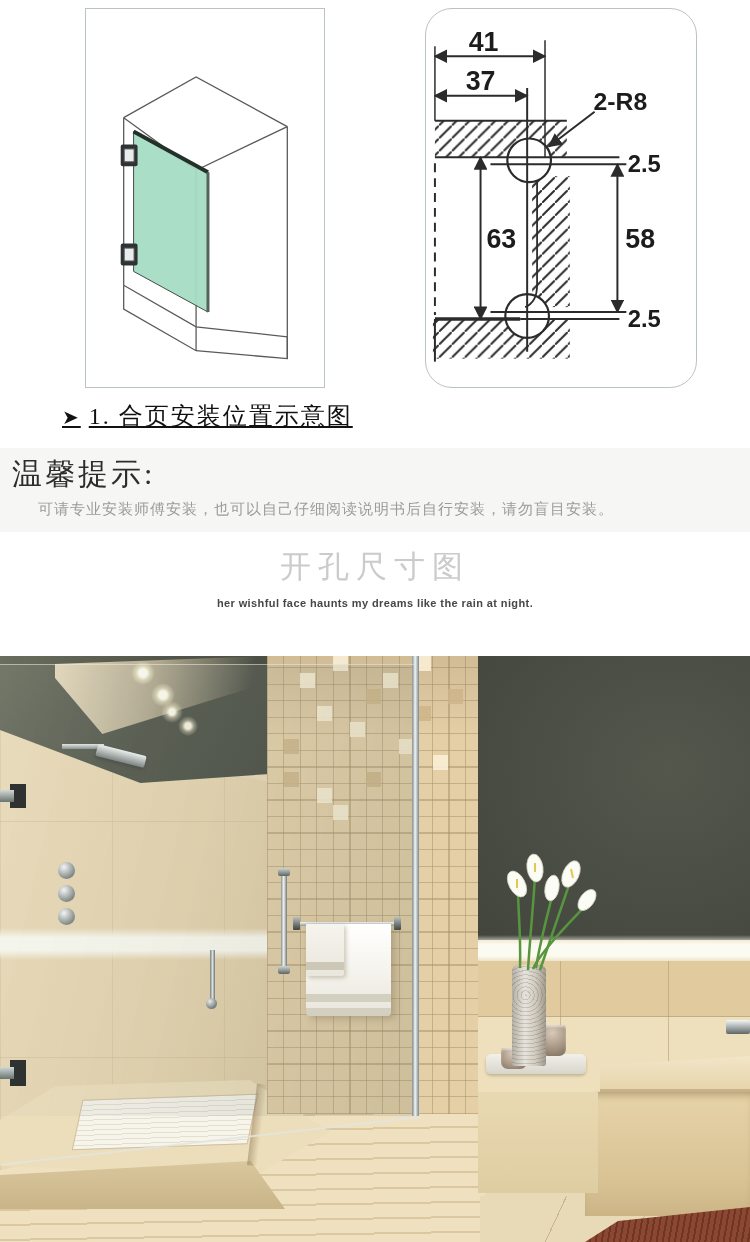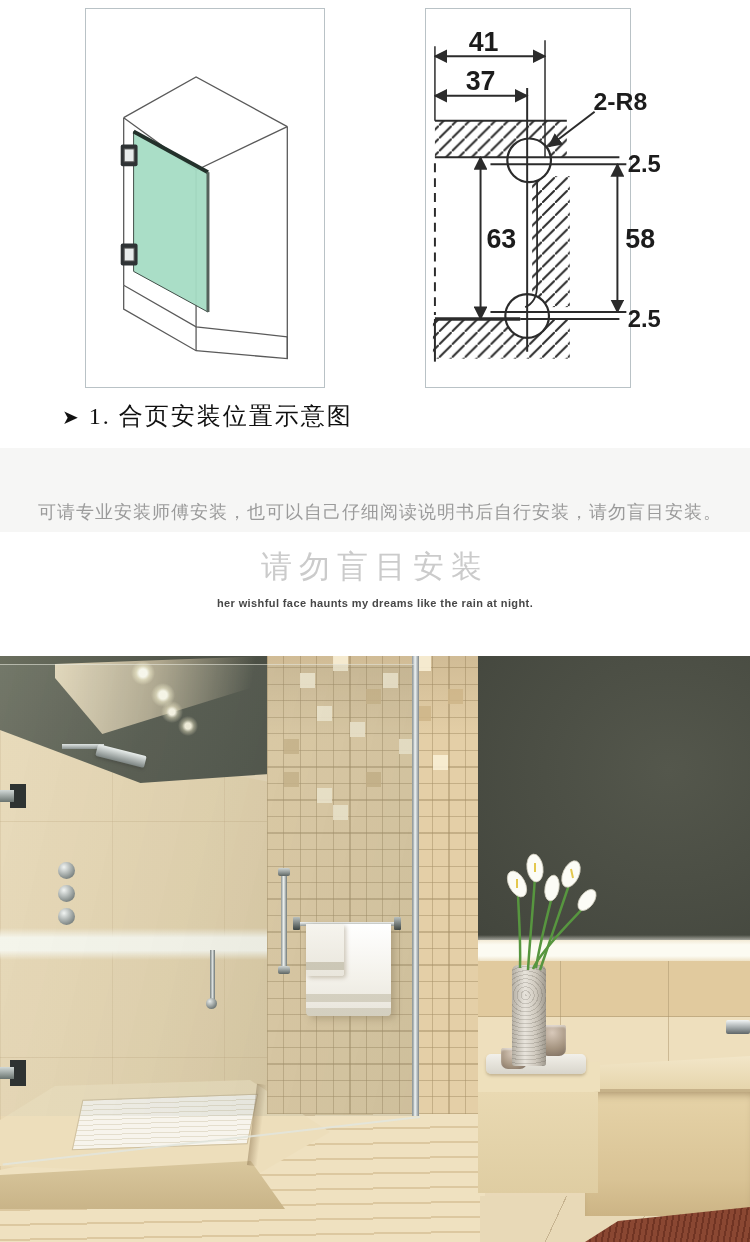--- a/index.html
+++ b/index.html
@@ -3,33 +3,33 @@
 <meta charset="utf-8">
 <style>
   * { margin:0; padding:0; box-sizing:border-box; }
   html,body { background:#fff; }
   #page { position:relative; width:750px; height:1242px; background:#fff; overflow:hidden;
           font-family:"Liberation Sans", sans-serif; }
 
   
   .panel { position:absolute; border:1px solid #b9c2c6; background:#fff; }
   #panel1 { left:85px; top:8px; width:240px; height:380px; }
-  #panel2 { left:425px; top:8px; width:206px; height:380px; }
+  #panel2 { left:425px; top:8px; width:272px; height:380px;border-radius:27px; }
   .caption { position:absolute; font-family:"Liberation Serif","DejaVu Serif",serif;
-             font-size:24px; color:#111; letter-spacing:2px; white-space:nowrap; }
+             font-size:24px; color:#111; letter-spacing:2px; white-space:nowrap;text-decoration:underline; }
   #cap1 { left:62px; top:400px; }
   #cap2 { left:448px; top:400px; }
   .cap-marker { font-family:"DejaVu Sans",sans-serif; font-size:20px; margin-right:8px; }
 
   
   #notice { position:absolute; left:0; top:448px; width:750px; height:84px; background:#f6f6f5; }
   #notice-title { position:absolute; left:12px; top:6px; font-family:"Liberation Serif","DejaVu Serif",serif;
                   font-size:30px; color:#2d2d2d; letter-spacing:3px; }
   #notice-body { position:absolute; left:38px; top:52px; font-family:"Liberation Serif","DejaVu Serif",serif;
-                 font-size:18px; color:#9b9b9b; letter-spacing:1px; }
+                 font-size:15px; color:#9b9b9b; letter-spacing:1px; }
 
   
   #slogan { position:absolute; left:0; top:532px; width:750px; height:124px; background:#fff; text-align:center; }
   #slogan-h { margin-top:14px; font-size:31px; color:#cbcbcb; letter-spacing:7px; }
   #slogan-s { margin-top:9px; font-size:11px; font-weight:bold; color:#474747; letter-spacing:.4px; }
   #slogan-c { margin-top:8px; font-family:"DejaVu Serif","Liberation Serif",serif; font-style:italic;
               font-size:40px; color:#343434; letter-spacing:9px; }
 
   
   #photo { position:absolute; left:0; top:656px; width:750px; height:586px; background:#e9d9b8; overflow:hidden; }
@@ -242,25 +242,26 @@
       <text x="216" y="240" text-anchor="middle" font-size="27" font-weight="bold" fill="#1c1c1c">58</text>
       <text x="220" y="320" text-anchor="middle" font-size="24" font-weight="bold" fill="#1c1c1c">2.5</text>
     </svg>
   </div>
 
   <div id="cap1" class="caption">
     <span class="cap-marker">➤</span><span>1. 合页安装位置示意图</span>
   </div>
 
   <div id="notice">
+    <div id="notice-title">温馨提示:</div>
     <div id="notice-body">可请专业安装师傅安装，也可以自己仔细阅读说明书后自行安装，请勿盲目安装。</div>
   </div>
 
   <div id="slogan">
-    <div id="slogan-h">请勿盲目安装</div>
+    <div id="slogan-h">开孔尺寸图</div>
     <div id="slogan-s">her wishful face haunts my dreams like the rain at night.</div>
   </div>
 
   <div id="photo">
     <div class="ly" id="left-wall"></div>
     <div class="ly" id="dark-band"></div>
     <div class="ly" id="ceiling"></div>
     <div class="ly" id="spotlights"></div>
     <div class="ly" id="glow-left"></div>
 

